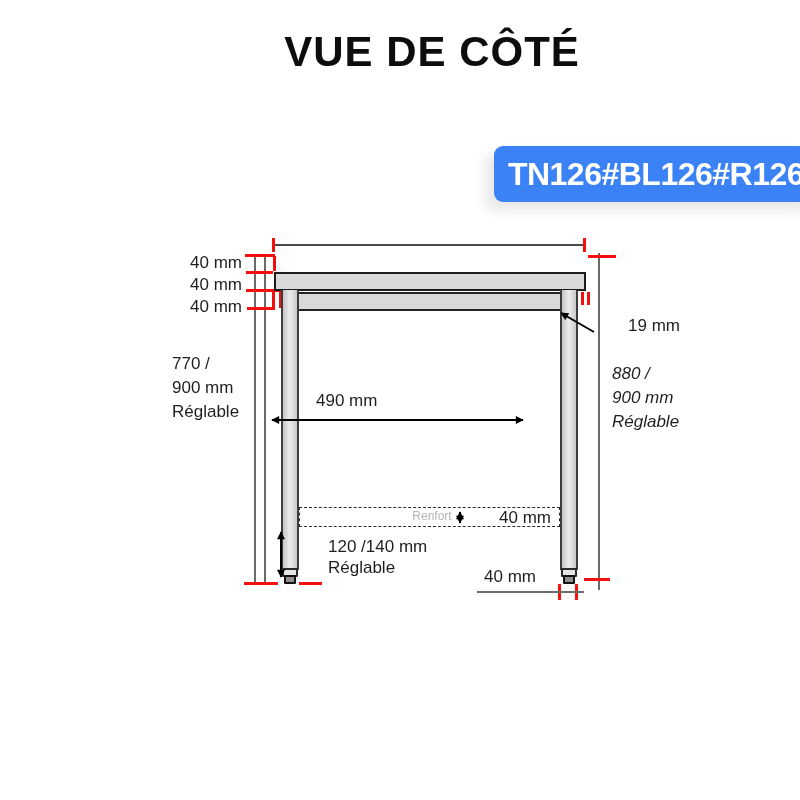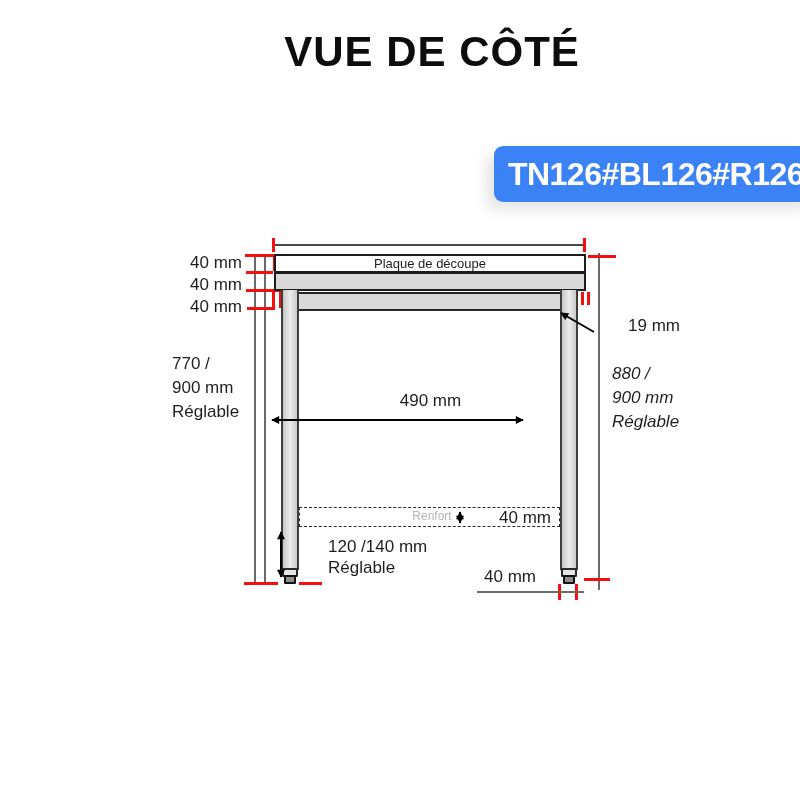--- a/index.html
+++ b/index.html
@@ -74,23 +74,20 @@
   <div class="abs rv" style="left:247px;top:292px;height:16px;"></div>
   <div class="abs rv" style="left:549px;top:292px;height:13px;"></div>
   <div class="abs rv" style="left:555px;top:292px;height:13px;"></div>
 
   <div class="abs rh" style="left:556px;top:255px;width:28px;"></div>
   <div class="abs rh" style="left:552px;top:578px;width:26px;"></div>
 
   <div class="abs rv" style="left:526px;top:584px;height:16px;"></div>
   <div class="abs rv" style="left:543px;top:584px;height:16px;"></div>
 
-  <div class="abs band" id="plate">
-    <span>Plaque de découpe</span>
-  </div>
   <div class="abs band" id="topframe"></div>
   <div class="abs" id="rail"></div>
   <div class="abs leg" style="left:249px;"></div>
   <div class="abs leg" style="left:528px;"></div>
 
   <div class="abs foot-a" style="left:250px;top:568px;"></div>
   <div class="abs foot-b" style="left:252px;top:575px;"></div>
   <div class="abs foot-a" style="left:529px;top:568px;"></div>
   <div class="abs foot-b" style="left:531px;top:575px;"></div>
 
@@ -109,21 +106,21 @@
   </div>
 
   <div class="abs dim dim-block" style="left:580px;top:362px;font-style:italic;">
     <span>880 /</span>
     <span>900 mm</span>
     <span>Réglable</span>
   </div>
 
   <div class="abs dim" style="left:596px;top:316px;">19 mm</div>
 
-  <div class="abs dim" style="left:268px;top:391px;width:261px;text-align:center;">490 mm</div>
+  <div class="abs dim" style="left:284px;top:391px;width:261px;text-align:left;">490 mm</div>
 
   <div class="abs dim" style="left:296px;top:537px;">120 /140 mm</div>
   <div class="abs dim" style="left:296px;top:558px;">Réglable</div>
 
   <div class="abs dim" style="left:438px;top:567px;width:80px;text-align:center;">40 mm</div>
   <div class="abs" style="left:445px;top:591px;width:107px;height:1.6px;background:#6a6a6a;"></div>
 
   <svg class="overlay" width="800" height="800" viewBox="0 0 800 800">
     <defs>
       <marker id="ah" viewBox="0 0 10 10" refX="9" refY="5" markerWidth="9" markerHeight="8" orient="auto-start-reverse" markerUnits="userSpaceOnUse">

